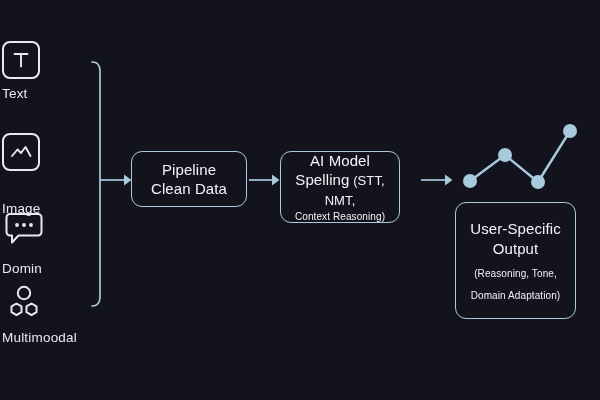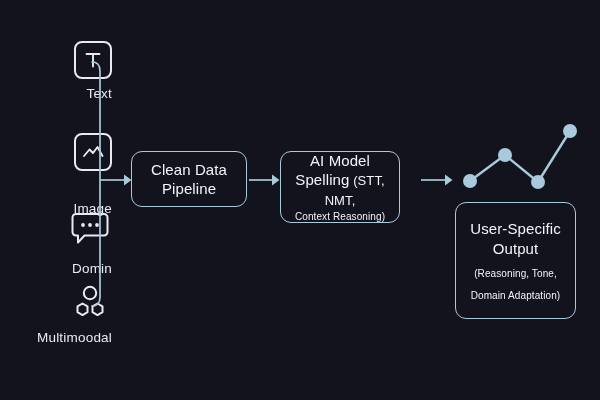--- a/index.html
+++ b/index.html
@@ -17,21 +17,21 @@
     -webkit-font-smoothing: antialiased;
   }
 
   
   .source {
     position: absolute;
     width: 110px;
     left: 2px;
     display: flex;
     flex-direction: column;
-    align-items: flex-end;
+    align-items: flex-start;
   }
   .icon-box {
     width: 38px;
     height: 38px;
     border: 2px solid #e8eaf0;
     border-radius: 8px;
     box-sizing: border-box;
     display: flex;
     align-items: center;
     justify-content: center;
@@ -168,22 +168,22 @@
     <g>
       <path d="M470 181 L505 155 L538 182 L570 131" stroke="#a9c9dd" stroke-width="2.4" fill="none" stroke-linecap="round" stroke-linejoin="round"></path>
       <circle cx="470" cy="181" r="7" fill="#a9c9dd"></circle>
       <circle cx="505" cy="155" r="7" fill="#a9c9dd"></circle>
       <circle cx="538" cy="182" r="7" fill="#a9c9dd"></circle>
       <circle cx="570" cy="131" r="7" fill="#a9c9dd"></circle>
     </g>
   </svg>
 
   <div class="pbox" id="box-clean">
+    <span class="pbox-main">Pipeline</span>
     <span class="pbox-main">Clean Data</span>
-    <span class="pbox-main">Pipeline</span>
   </div>
 
   <div class="pbox" id="box-training">
     <span class="pbox-main train-line">AI Model</span>
     <span class="pbox-main train-line">
       <span>Spelling</span><span class="train-small"> (STT, NMT,</span>
     </span>
     <span class="pbox-sub train-line">Context Reasoning)</span>
   </div>
 

